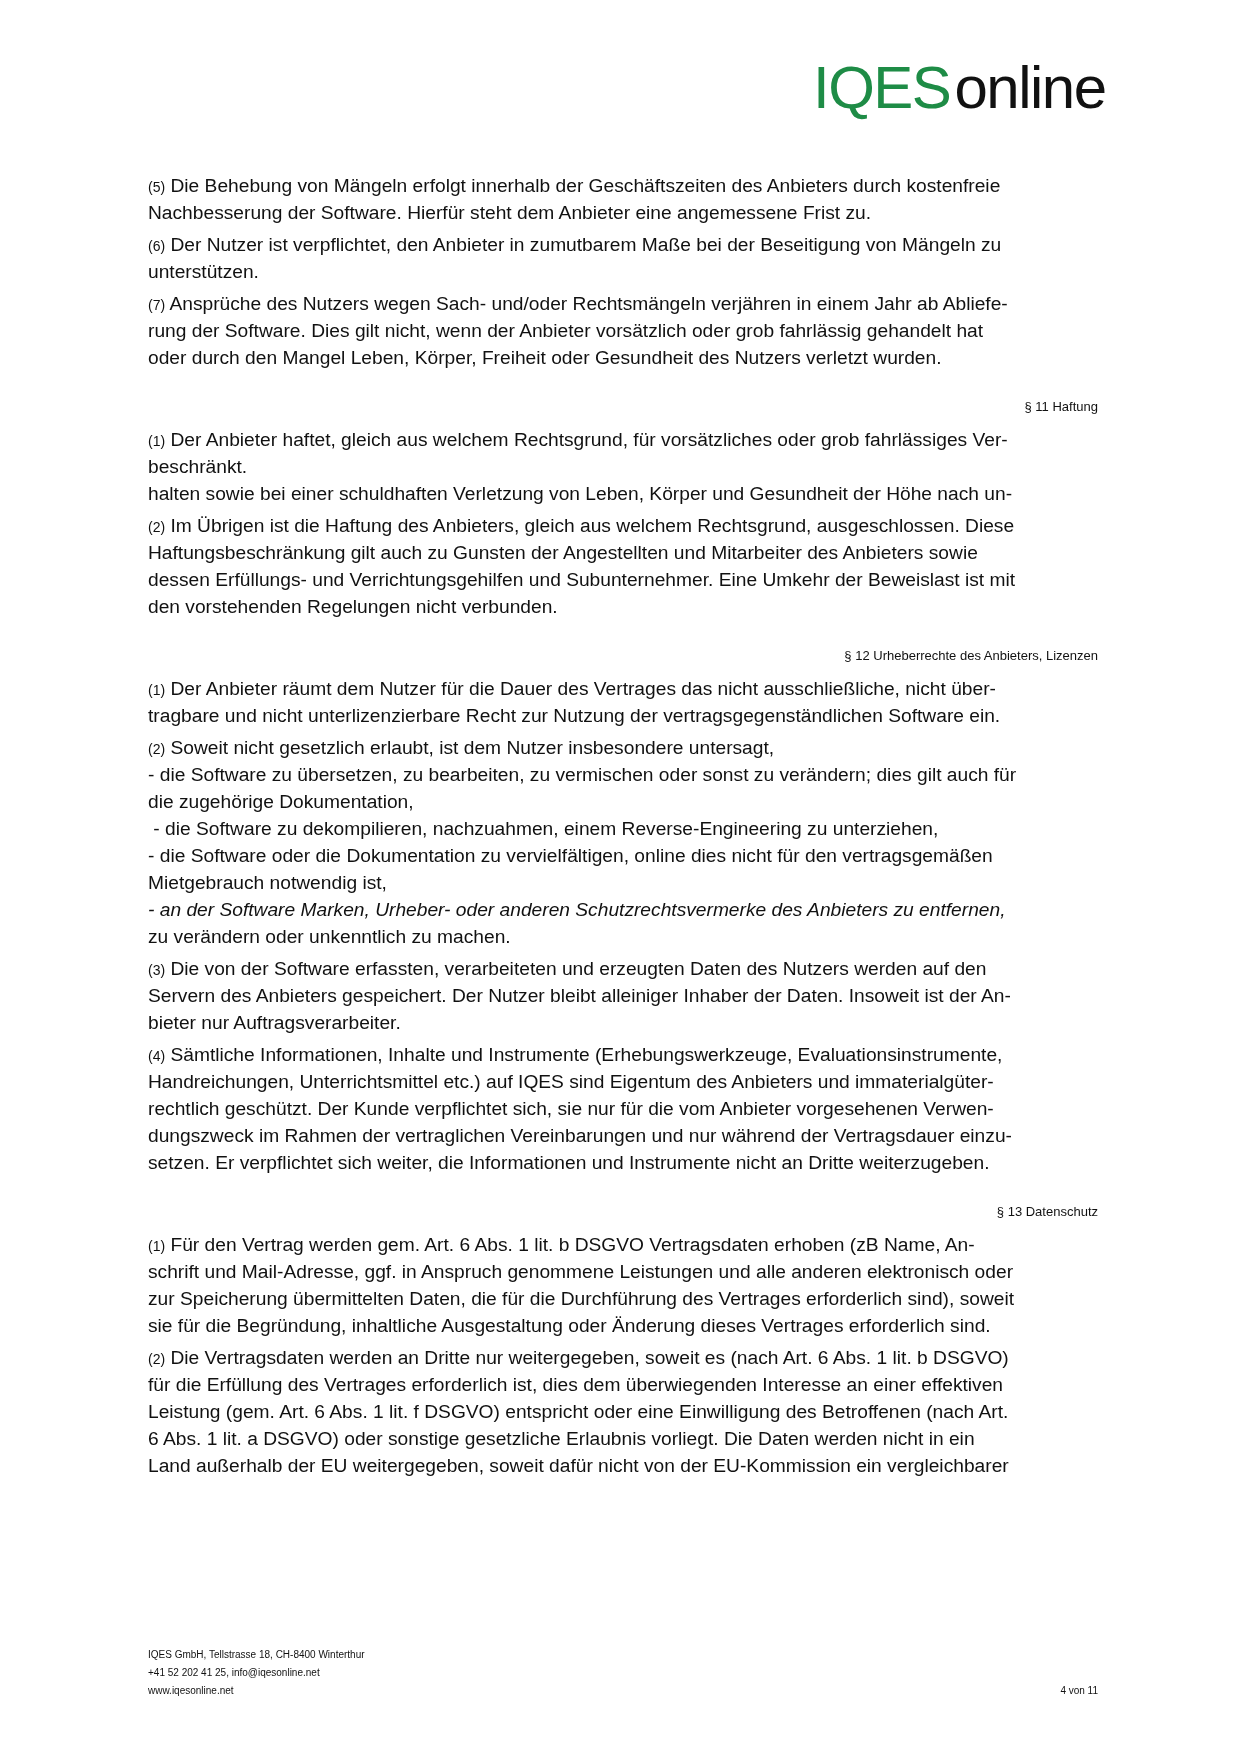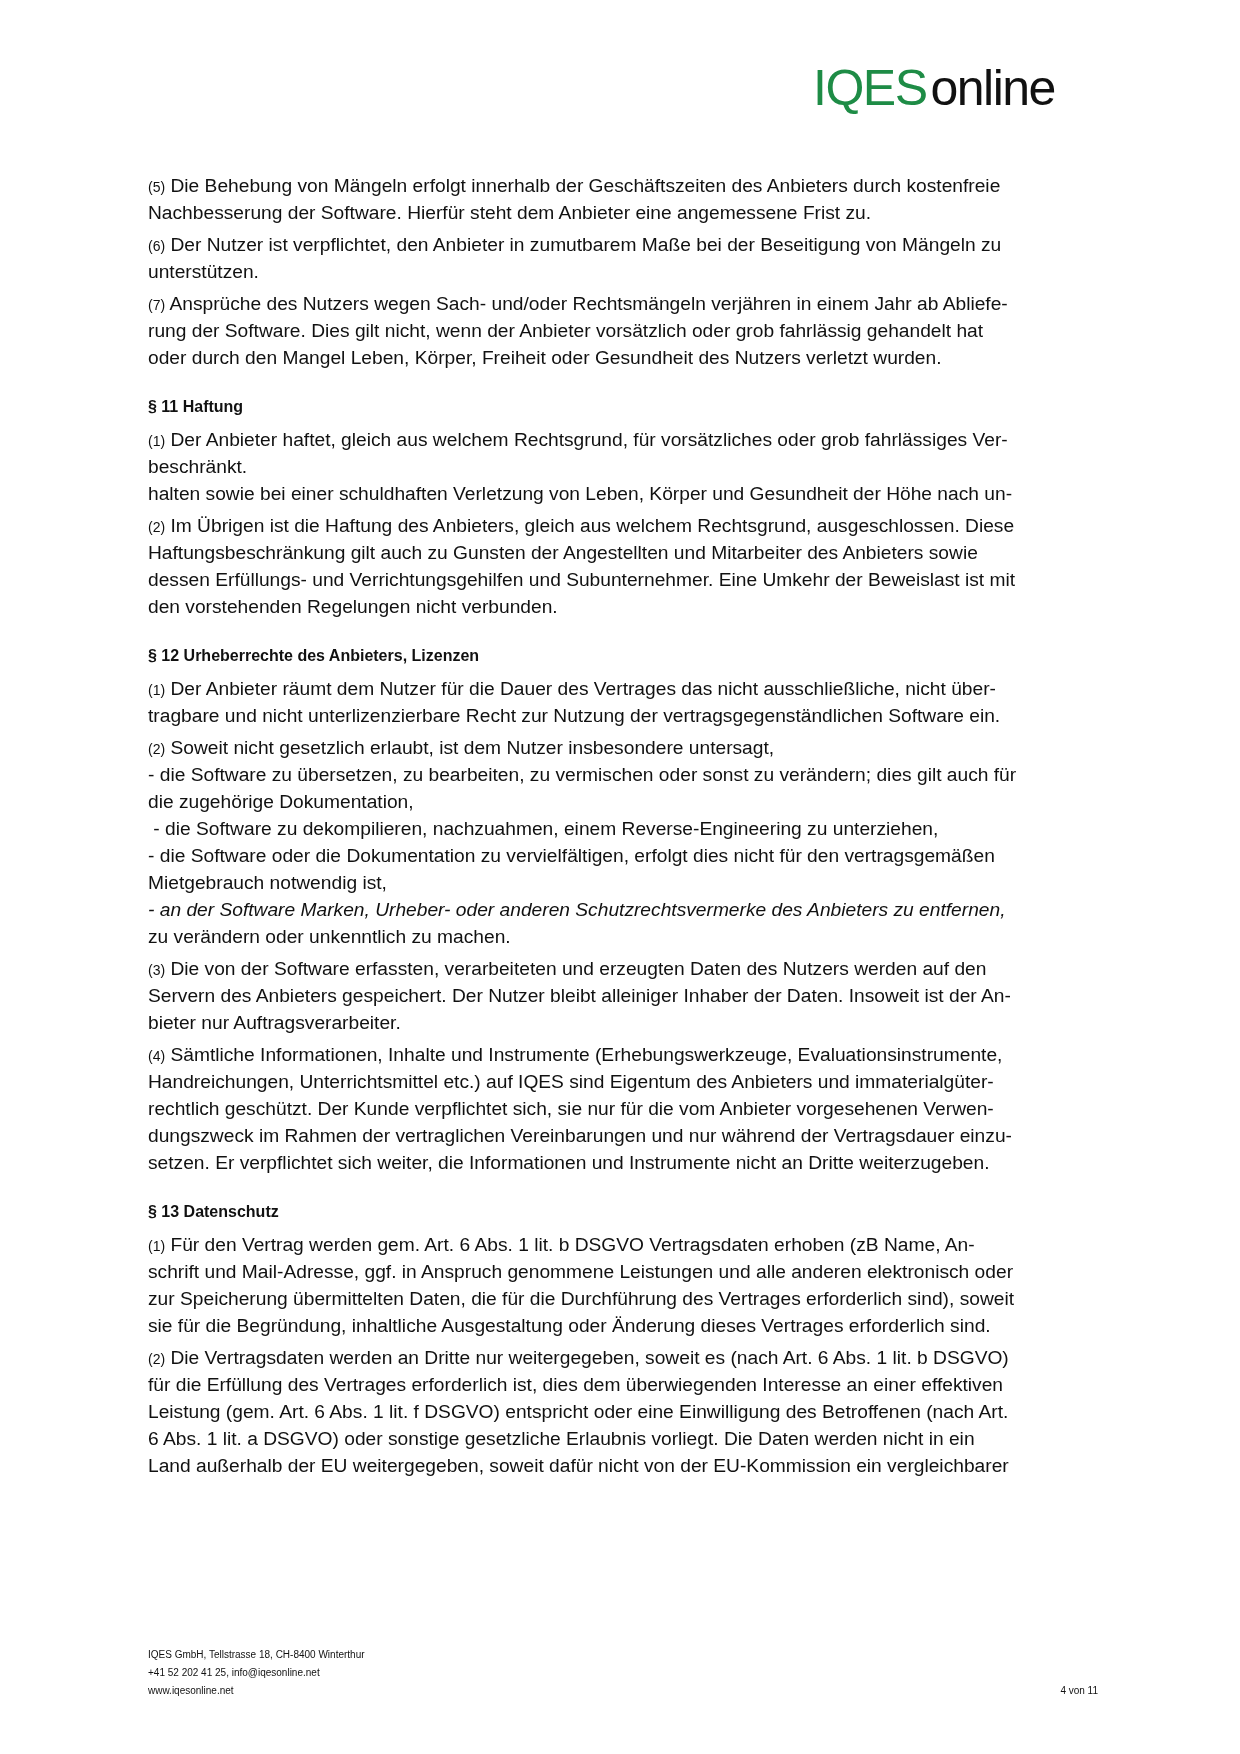--- a/index.html
+++ b/index.html
@@ -1,25 +1,25 @@
 <!DOCTYPE html>
 <html><head>
 <meta charset="utf-8">
 <style>
   html, body { margin: 0; padding: 0; background: #ffffff; }
   body { width: 1240px; height: 1754px; position: relative; overflow: hidden;
          font-family: "Liberation Sans", sans-serif; color: #111111; }
-  .logo { position: absolute; left: 813px; top: 58px; font-size: 50px; letter-spacing: -1.5px; line-height: 60px; white-space: nowrap; }
+  .logo { position: absolute; left: 813px; top: 58px; font-size: 60px; letter-spacing: -1.5px; line-height: 60px; white-space: nowrap; }
   .logo .brand { color: #1e8c46; }
   .logo .rest { color: #111111; margin-left: 4px; }
   .content { position: absolute; left: 148px; top: 172px; width: 950px; }
   .line { font-size: 19.2px; line-height: 27px; height: 27px; white-space: nowrap; }
   .num { font-size: 14px; }
   .para { margin-bottom: 5px; }
-  .heading { font-weight: bold; font-size: 16px; line-height: 27px; height: 27px; margin-top: 22px; margin-bottom: 6px; white-space: nowrap; }
+  .heading { font-weight: normal; font-size: 13px; line-height: 27px; height: 27px; margin-top: 22px; margin-bottom: 6px; white-space: nowrap; text-align: right; }
   .footer { position: absolute; left: 148px; top: 1646px; width: 950px; font-size: 10px; line-height: 18px; }
   .footer .page { position: absolute; right: 0; top: 36px; }
 </style>
 </head>
 <body>
 
 <div class="logo">
   <span class="brand">IQES</span><span class="rest">online</span>
 </div>
 
@@ -57,21 +57,21 @@
       <div class="heading">§ 12 Urheberrechte des Anbieters, Lizenzen</div>
       <div class="para">
         <div class="line"><span class="num">(1)</span> <span style="white-space: pre;">Der Anbieter räumt dem Nutzer für die Dauer des Vertrages das nicht ausschließliche, nicht über-</span></div>
         <div class="line"><span style="white-space: pre;">tragbare und nicht unterlizenzierbare Recht zur Nutzung der vertragsgegenständlichen Software ein.</span></div>
       </div>
       <div class="para">
         <div class="line"><span class="num">(2)</span> <span style="white-space: pre;">Soweit nicht gesetzlich erlaubt, ist dem Nutzer insbesondere untersagt,</span></div>
         <div class="line"><span style="white-space: pre;">- die Software zu übersetzen, zu bearbeiten, zu vermischen oder sonst zu verändern; dies gilt auch für</span></div>
         <div class="line"><span style="white-space: pre;">die zugehörige Dokumentation,</span></div>
         <div class="line"><span style="white-space: pre;"> - die Software zu dekompilieren, nachzuahmen, einem Reverse-Engineering zu unterziehen,</span></div>
-        <div class="line"><span style="white-space: pre;">- die Software oder die Dokumentation zu vervielfältigen, erfolgt dies nicht für den vertragsgemäßen</span></div>
+        <div class="line"><span style="white-space: pre;">- die Software oder die Dokumentation zu vervielfältigen, online dies nicht für den vertragsgemäßen</span></div>
         <div class="line"><span style="white-space: pre;">Mietgebrauch notwendig ist,</span></div>
         <div class="line"><span style="white-space: pre; font-style: italic;">- an der Software Marken, Urheber- oder anderen Schutzrechtsvermerke des Anbieters zu entfernen,</span></div>
         <div class="line"><span style="white-space: pre;">zu verändern oder unkenntlich zu machen.</span></div>
       </div>
       <div class="para">
         <div class="line"><span class="num">(3)</span> <span style="white-space: pre;">Die von der Software erfassten, verarbeiteten und erzeugten Daten des Nutzers werden auf den</span></div>
         <div class="line"><span style="white-space: pre;">Servern des Anbieters gespeichert. Der Nutzer bleibt alleiniger Inhaber der Daten. Insoweit ist der An-</span></div>
         <div class="line"><span style="white-space: pre;">bieter nur Auftragsverarbeiter.</span></div>
       </div>
       <div class="para">

